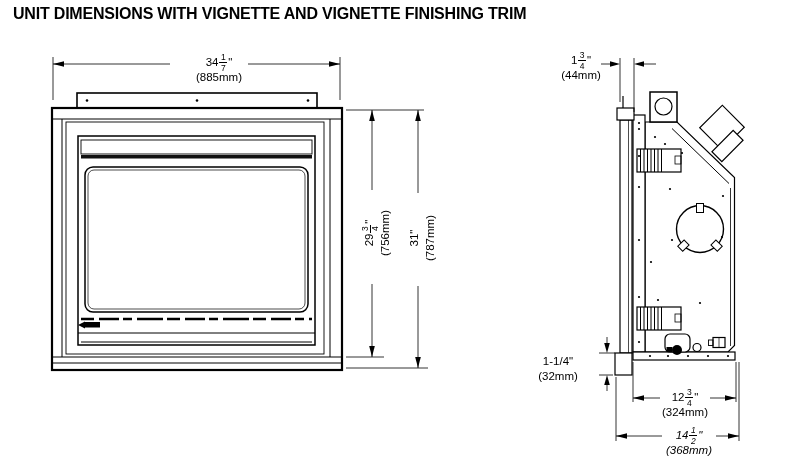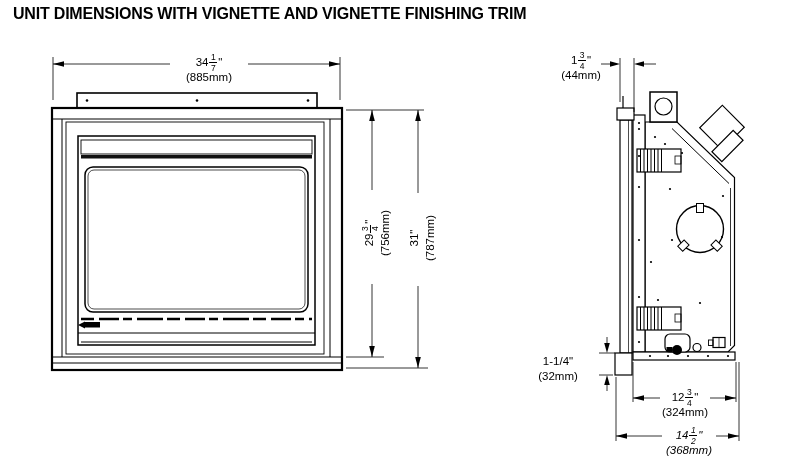--- a/index.html
+++ b/index.html
@@ -205,21 +205,21 @@
 
       <line x1="616" y1="377" x2="616" y2="441"></line>
       <line x1="739" y1="362" x2="739" y2="441"></line>
       <line x1="616" y1="436" x2="662" y2="436"></line>
       <line x1="716" y1="436" x2="739" y2="436"></line>
       <polygon points="616,436 627,433.2 627,438.8" fill="#000" stroke="none"></polygon>
       <polygon points="739,436 728,433.2 728,438.8" fill="#000" stroke="none"></polygon>
     </g>
   </svg>
 
-  <div class="dim" style="left:169px;top:54px;width:80px;">
+  <div class="dim" style="left:179px;top:54px;width:80px;">
     <div class="row">
       <span>34</span>
       <span class="frac">
           <span class="num">1</span>
           <span class="den">7</span>
         </span>
       <span>"</span>
     </div>
     <div class="row metric">(885mm)</div>
   </div>

